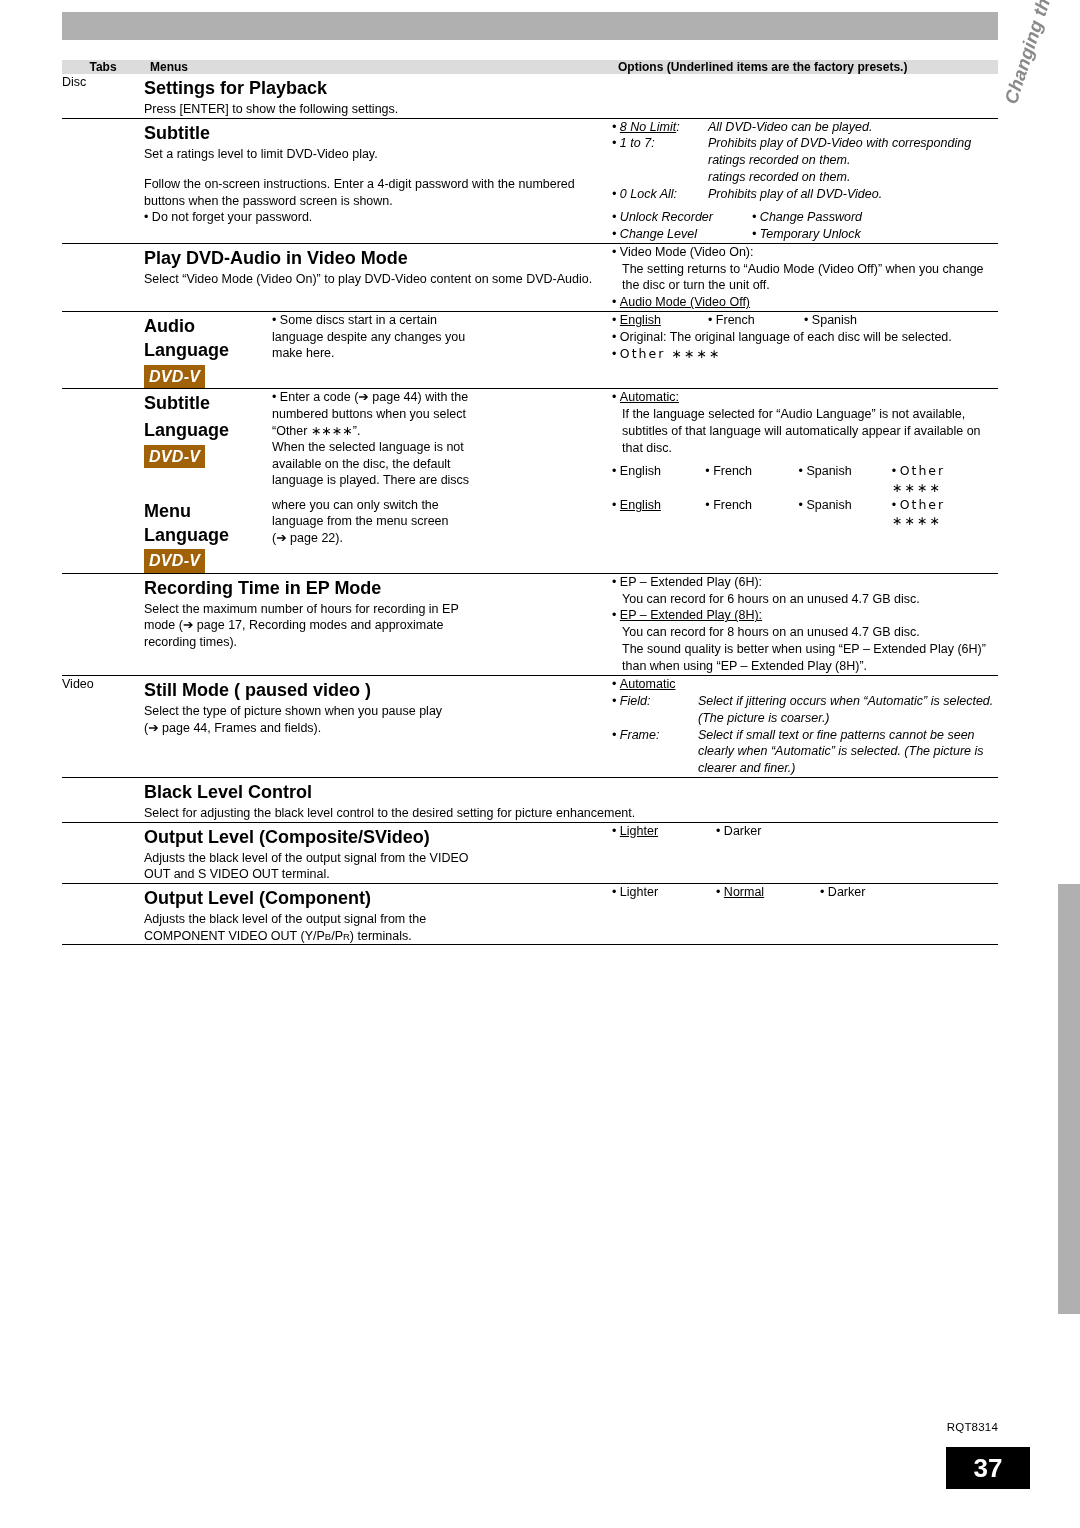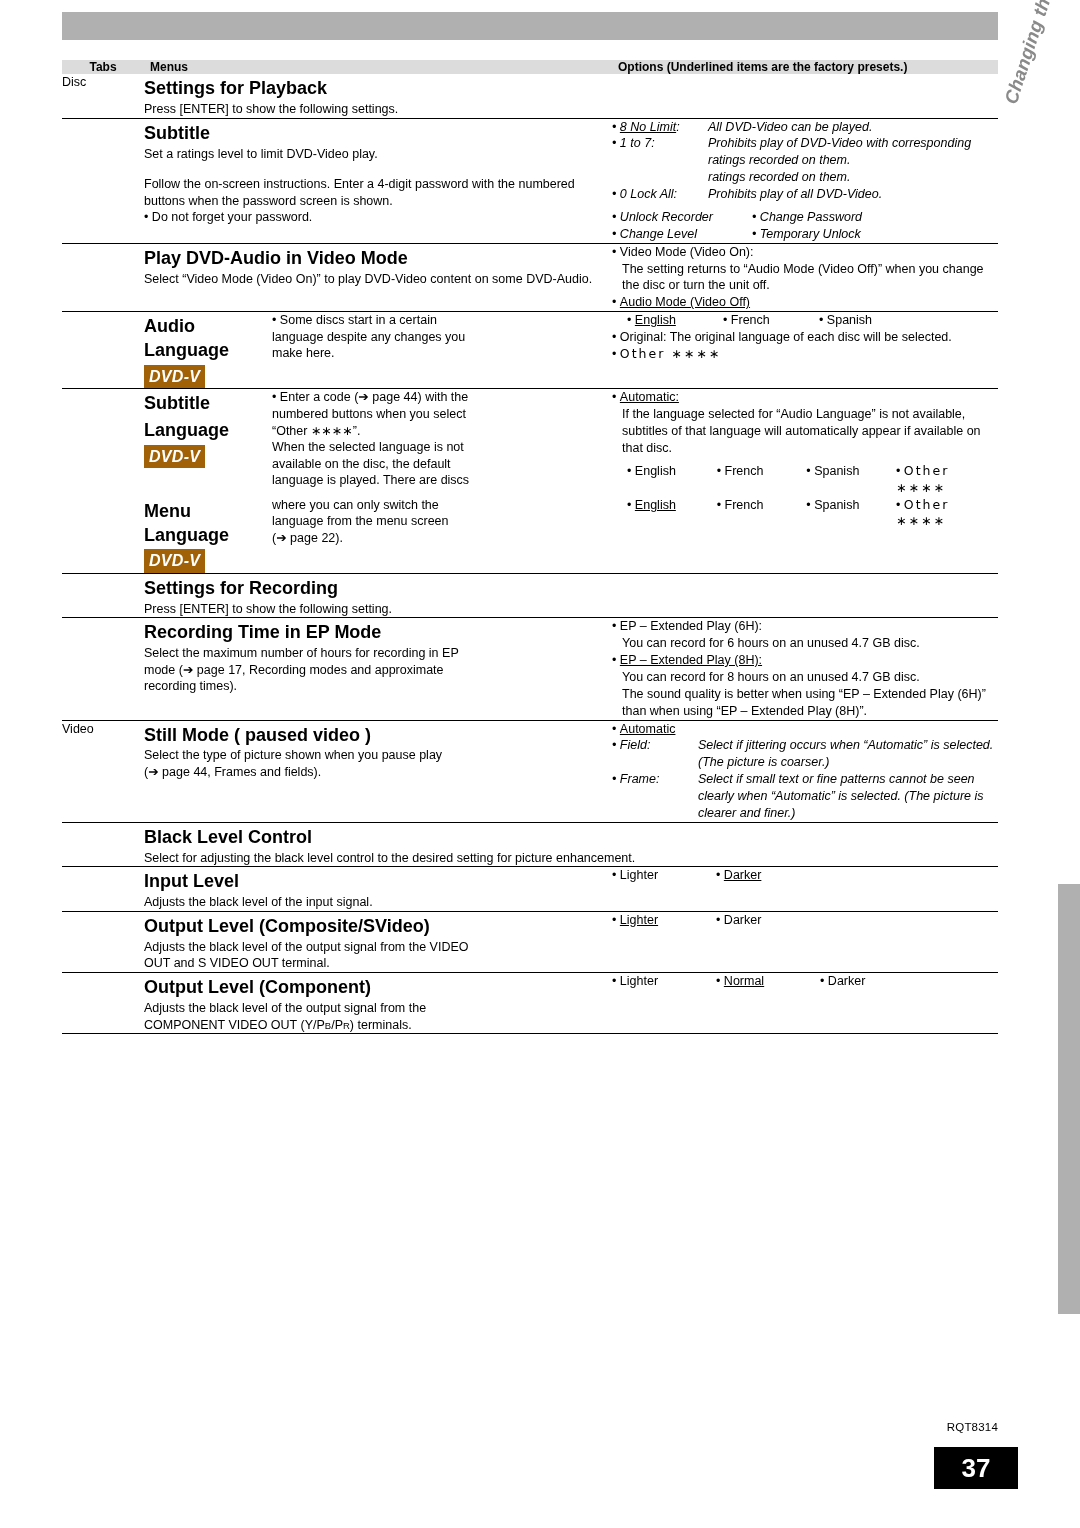--- a/index.html
+++ b/index.html
@@ -107,40 +107,40 @@
   
   .rqt {
     position: absolute;
     right: 82px;
     top: 1421px;
     font-size: 11.5px;
     letter-spacing: 0.2px;
   }
   .pagebox {
     position: absolute;
-    right: 62px;
+    right: 50px;
     top: 1447px;
     width: 84px;
     height: 42px;
     background: #000;
     color: #fff;
     font-weight: bold;
     font-size: 26px;
     display: flex;
     align-items: center;
     justify-content: center;
   }
   .sc { font-size: 9.5px; vertical-align: baseline; }
   
   .split { display: flex; }
   .split .left { width: 128px; flex: none; }
   .split .right { flex: 1; }
   .optcols { display: flex; }
   .optcols > div { }
-  .w1 { width: 96px; margin-left: 15px; }
+  .w1 { width: 96px; }
   .w2 { width: 96px; }
   .w3 { width: 96px; }
 </style>
 </head>
 <body>
 
 <div class="page">
 
   <div class="top-bar"></div>
   <div class="side-tab"></div>
@@ -294,28 +294,20 @@
       <td class="cell opt">
         <div class="optcols">
           <div class="w1">•&nbsp;<span class="u">English</span></div>
           <div class="w2">•&nbsp;<span>French</span></div>
           <div class="w3">•&nbsp;<span>Spanish</span></div>
           <div>•&nbsp;<span class="star">Other ∗∗∗∗</span></div>
         </div>
       </td>
     </tr>
 
-    <tr>
-      <td class="cell rule-top"></td>
-      <td class="cell rule-top">
-        <div class="title">Settings for Recording</div>
-        <div class="sub">Press [ENTER] to show the following setting.</div>
-      </td>
-      <td class="cell rule-top"></td>
-    </tr>
 
     <tr>
       <td class="cell rule-top"></td>
       <td class="cell rule-top">
         <div class="title">Recording Time in EP Mode</div>
         <div class="sub">Select the maximum number of hours for recording in EP</div>
         <div class="sub">mode (➔ page 17, Recording modes and approximate</div>
         <div class="sub">recording times).</div>
       </td>
       <td class="cell rule-top opt">
@@ -348,33 +340,20 @@
     </tr>
 
     <tr>
       <td class="cell rule-top"></td>
       <td class="cell rule-top" colspan="2">
         <div class="title">Black Level Control</div>
         <div class="sub">Select for adjusting the black level control to the desired setting for picture enhancement.</div>
       </td>
     </tr>
 
-    <tr>
-      <td class="cell rule-top"></td>
-      <td class="cell rule-top">
-        <div class="title">Input Level</div>
-        <div class="sub">Adjusts the black level of the input signal.</div>
-      </td>
-      <td class="cell rule-top opt">
-        <div class="optcols">
-          <div style="width:104px">•&nbsp;<span>Lighter</span></div>
-          <div>•&nbsp;<span class="u">Darker</span></div>
-        </div>
-      </td>
-    </tr>
 
     <tr>
       <td class="cell rule-top"></td>
       <td class="cell rule-top">
         <div class="title">Output Level (Composite/SVideo)</div>
         <div class="sub">Adjusts the black level of the output signal from the VIDEO</div>
         <div class="sub">OUT and S VIDEO OUT terminal.</div>
       </td>
       <td class="cell rule-top opt">
         <div class="optcols">

